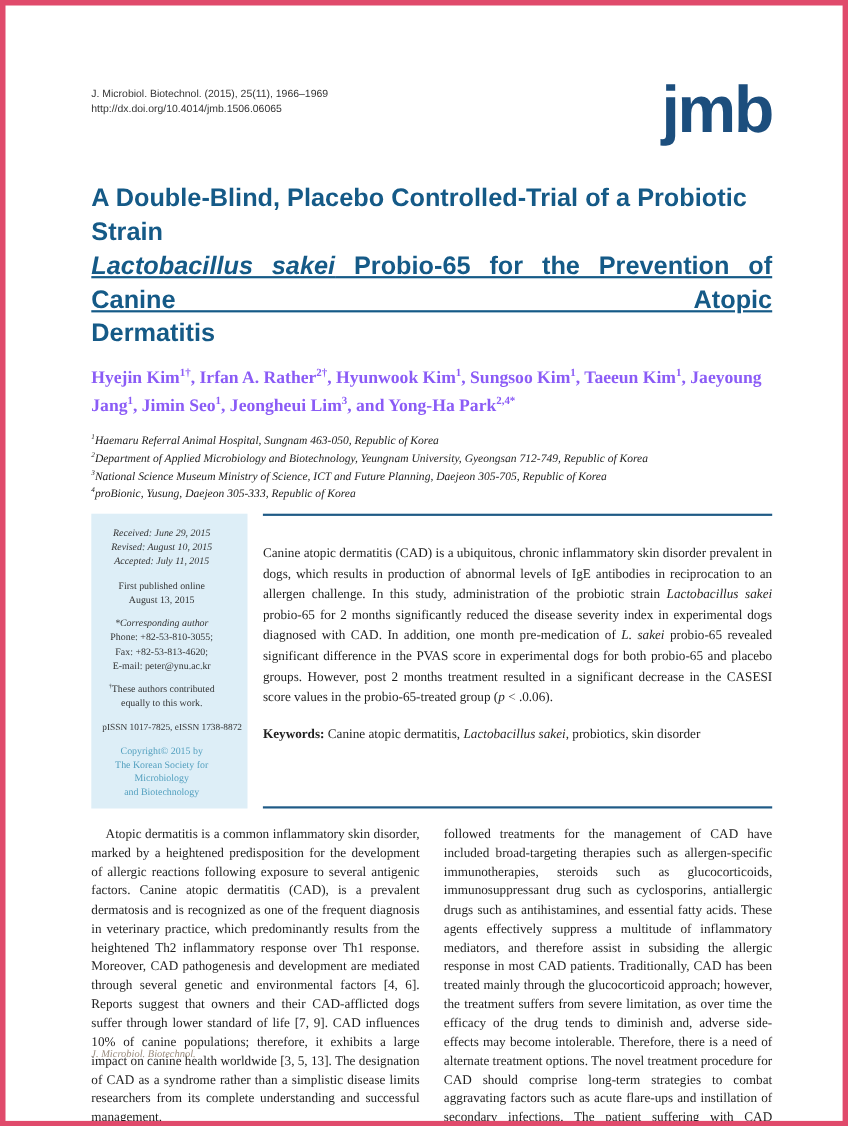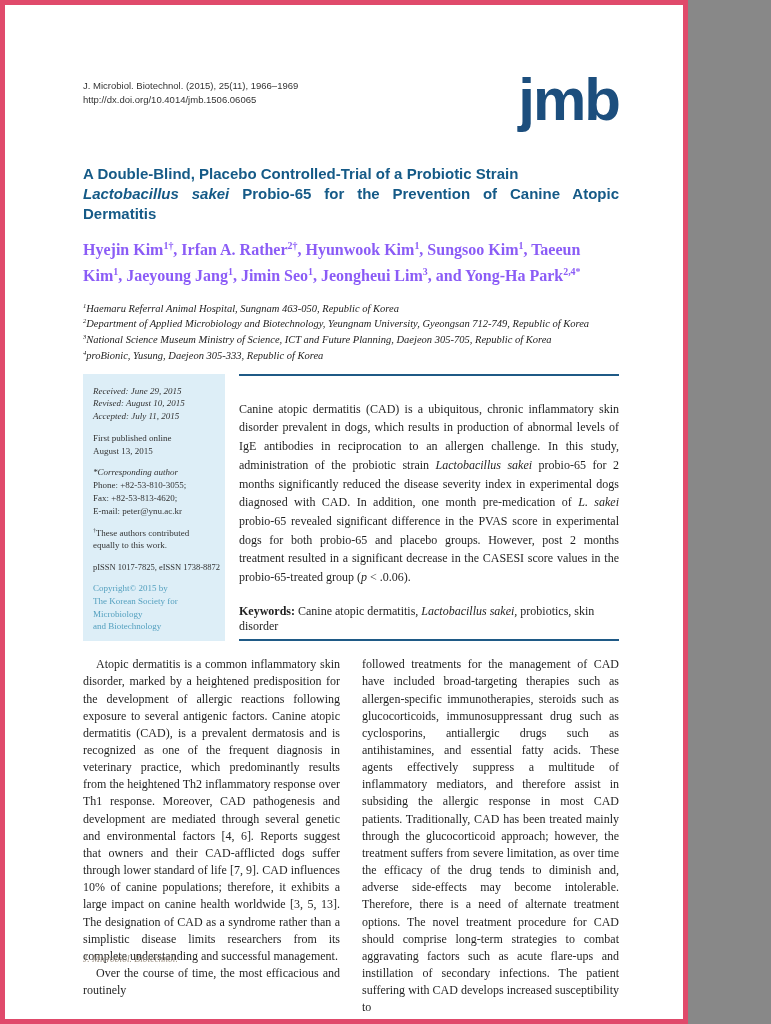--- a/index.html
+++ b/index.html
@@ -8,21 +8,21 @@
     --title_blue: #155A87;
     --rule_blue: #1F5A86;
     --sidebar_bg: #DDEEF7;
     --copyright_teal: #54A0BF;
     --footer_tan: #9B8E80;
     --text_dark: #1F1F1F;
   }
   * { margin: 0; padding: 0; box-sizing: border-box; }
   body { background: #888; font-family: "Liberation Serif", serif; }
   .page {
-    width: 688px; height: 1024px;
+    width: 771px; height: 1024px;
     border: 5px solid var(--border_pink);
     background: #fff;
     position: relative;
     overflow: hidden;
   }
   .content { padding: 74px 64px 0 78px; }
 
   .header-row { display: flex; justify-content: space-between; align-items: flex-start; }
   .citation {
     font-family: "Liberation Sans", sans-serif;
@@ -30,43 +30,43 @@
   }
   .logo {
     font-family: "Liberation Sans", sans-serif;
     font-weight: bold; font-size: 60px; line-height: 0.82;
     letter-spacing: -2px; color: var(--navy); margin-top: -4px;
   }
 
   .title-block {
     margin-top: 40px;
     font-family: "Liberation Sans", sans-serif;
-    font-weight: bold; font-size: 15px; line-height: 1.34;
+    font-weight: bold; font-size: 23px; line-height: 1.34;
     color: var(--title_blue);
   }
-  .title-line-justify { text-align: justify; text-align-last: justify; }
+  .title-line-justify { text-align: justify; text-align-last: justify; text-decoration: underline; }
 
   .authors {
     margin-top: 13px; font-weight: bold; font-size: 16px;
     line-height: 1.6; color: #8b5cf6;
   }
   sup { font-size: 0.62em; line-height: 0; }
 
   .affiliations {
     margin-top: 12px; font-style: italic; font-size: 10.5px;
     line-height: 1.5; color: #222;
   }
   .affiliations div { display: block; }
 
   .abstract-section { display: flex; gap: 14px; margin-top: 10px; align-items: stretch; }
   .sidebar {
     width: 142px; flex: 0 0 142px;
     background: var(--sidebar_bg);
     padding: 11px 24px 8px 10px;
-    font-size: 9px; line-height: 1.42; color: #333;
+    font-size: 9px; line-height: 1.42; color: #333; text-align: center;
   }
   .sb-block { margin-bottom: 9px; }
   .sb-italic { font-style: italic; }
   .sb-issn { font-size: 8.5px; white-space: nowrap; }
   .copyright { color: var(--copyright_teal); margin-bottom: 0; }
 
   .abstract-col {
     flex: 1;
     border-top: 2.5px solid var(--rule_blue);
     border-bottom: 2.5px solid var(--rule_blue);

